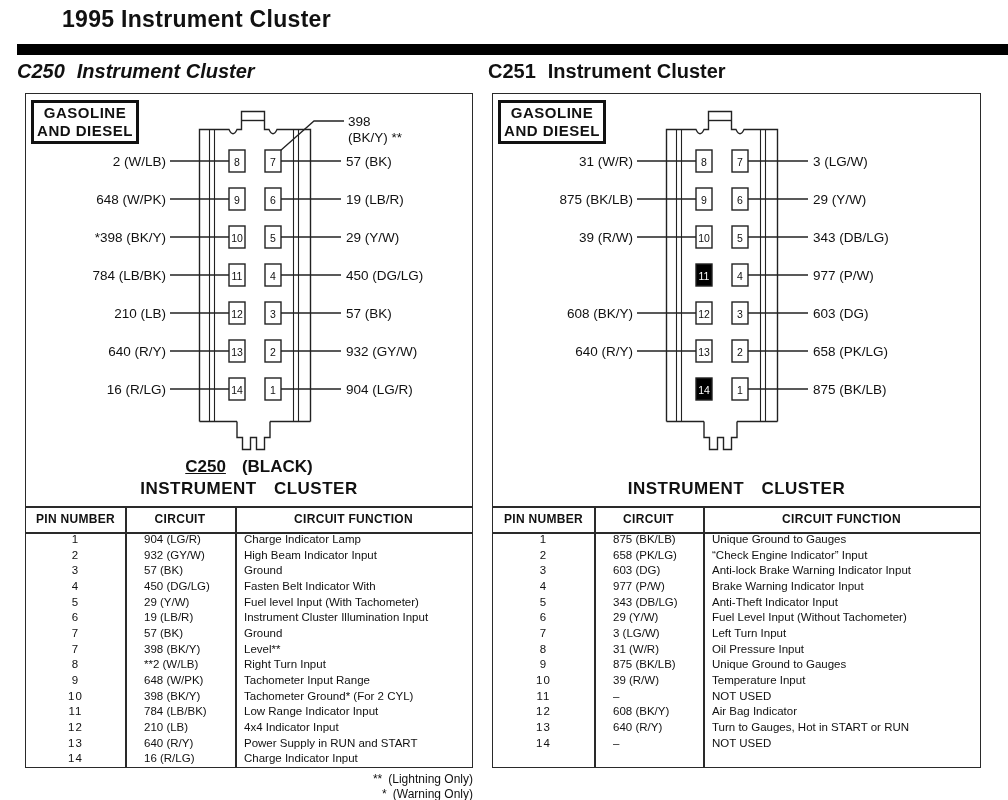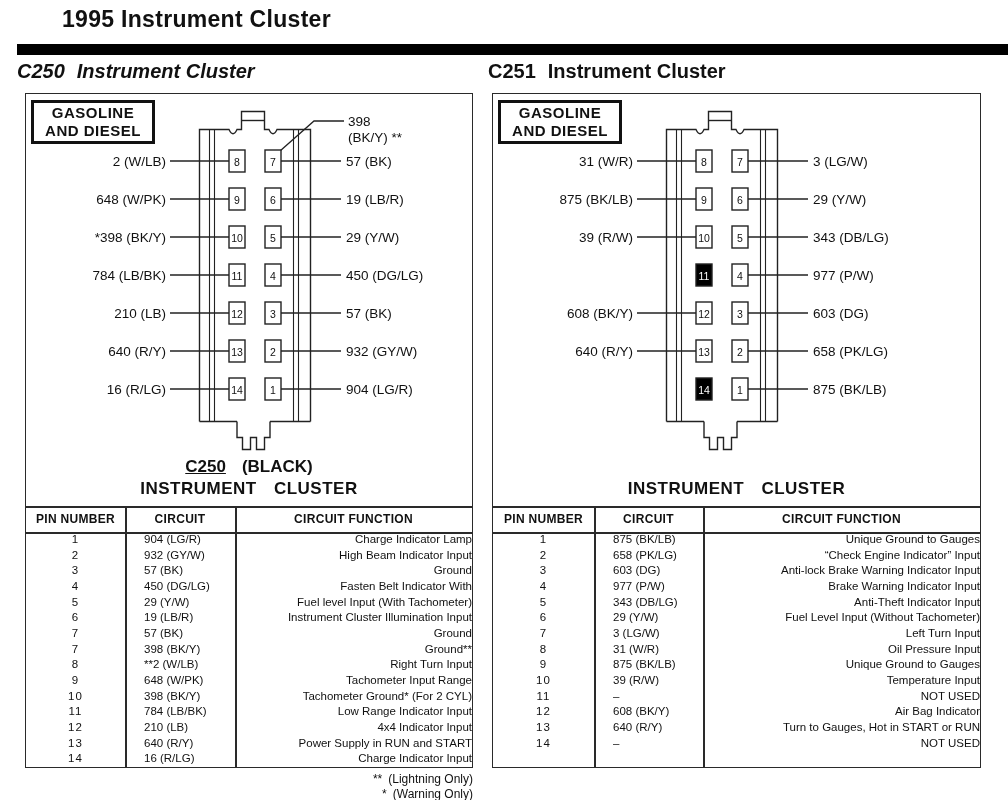--- a/index.html
+++ b/index.html
@@ -11,21 +11,21 @@
 
   .h2 { position:absolute; top:60px; font-size:20px; font-weight:bold; white-space:nowrap; }
   #h2-c250 { left:17px;font-style:italic; }
   #h2-c251 { left:488px; }
   .h2 .code { margin-right:12px; }
 
   .panel { position:absolute; top:93px; height:675px; border:1.6px solid #2a2a2a; background:#fff; box-sizing:border-box; }
   #panel-c250 { left:25px; width:448px; }
   #panel-c251 { left:492px; width:489px; }
 
-  .fuel-box { position:absolute; left:5px; top:6px; width:124px; height:44px; border:3px solid #111;
+  .fuel-box { position:absolute; left:5px; top:6px; width:108px; height:44px; border:3px solid #111;
               box-sizing:border-box; display:flex; flex-direction:column; justify-content:center; align-items:center;
               font-weight:bold; font-size:15px; line-height:18px; letter-spacing:.5px; background:#fff; z-index:2; }
 
   svg.connector { position:absolute; left:0; top:0; height:362px; }
   svg.connector text { font-family:"Liberation Sans", sans-serif; font-size:13.5px; fill:#111; }
   svg.connector text.pin-num { font-size:10.5px; }
   svg.connector .wire { stroke:#222; stroke-width:1.3; fill:none; }
   svg.connector .shape { stroke:#222; stroke-width:1.4; fill:none; }
   svg.connector .rail { stroke:#222; stroke-width:1.1; fill:none; }
   svg.connector rect.pin-box { fill:#fff; stroke:#222; stroke-width:1.4; }
@@ -43,21 +43,21 @@
   #panel-c250 .col-line.c1 { left:99px; }  #panel-c250 .col-line.c2 { left:209px; }
   #panel-c251 .col-line.c1 { left:101px; } #panel-c251 .col-line.c2 { left:210px; }
 
   .ptable { position:absolute; top:413px; left:0; right:0; bottom:0; display:grid;
             grid-template-rows:25px; grid-auto-rows:15.66px; font-size:11.5px; line-height:15.6px; }
   #panel-c250 .ptable { grid-template-columns:99px 110px 1fr; }
   #panel-c251 .ptable { grid-template-columns:101px 109px 1fr; }
   .ptable .th { display:flex; align-items:center; justify-content:center; font-weight:bold; font-size:12px; letter-spacing:.3px; }
   .td-pin { text-align:center; letter-spacing:1px; }
   .td-circuit { padding-left:19px; white-space:nowrap; }
-  .td-func { padding-left:9px; white-space:nowrap;text-align:right; }
+  .td-func { padding-left:9px; white-space:nowrap; }
 
   .footnotes { position:absolute; left:173px; top:772px; width:300px; text-align:right; font-size:12px; line-height:15px; }
   .footnotes .mark { margin-right:6px; }
 </style>
 </head>
 <body>
 
 <div class="page">
 
   <div class="title">1995 Instrument Cluster</div>
@@ -201,21 +201,21 @@
         <div class="td-pin">6</div>
         <div class="td-circuit">19 (LB/R)</div>
         <div class="td-func">Instrument Cluster Illumination Input</div>
 
         <div class="td-pin">7</div>
         <div class="td-circuit">57 (BK)</div>
         <div class="td-func">Ground</div>
 
         <div class="td-pin">7</div>
         <div class="td-circuit">398 (BK/Y)</div>
-        <div class="td-func">Ground**</div>
+        <div class="td-func">Level**</div>
 
         <div class="td-pin">8</div>
         <div class="td-circuit">**2 (W/LB)</div>
         <div class="td-func">Right Turn Input</div>
 
         <div class="td-pin">9</div>
         <div class="td-circuit">648 (W/PK)</div>
         <div class="td-func">Tachometer Input Range</div>
 
         <div class="td-pin">10</div>

